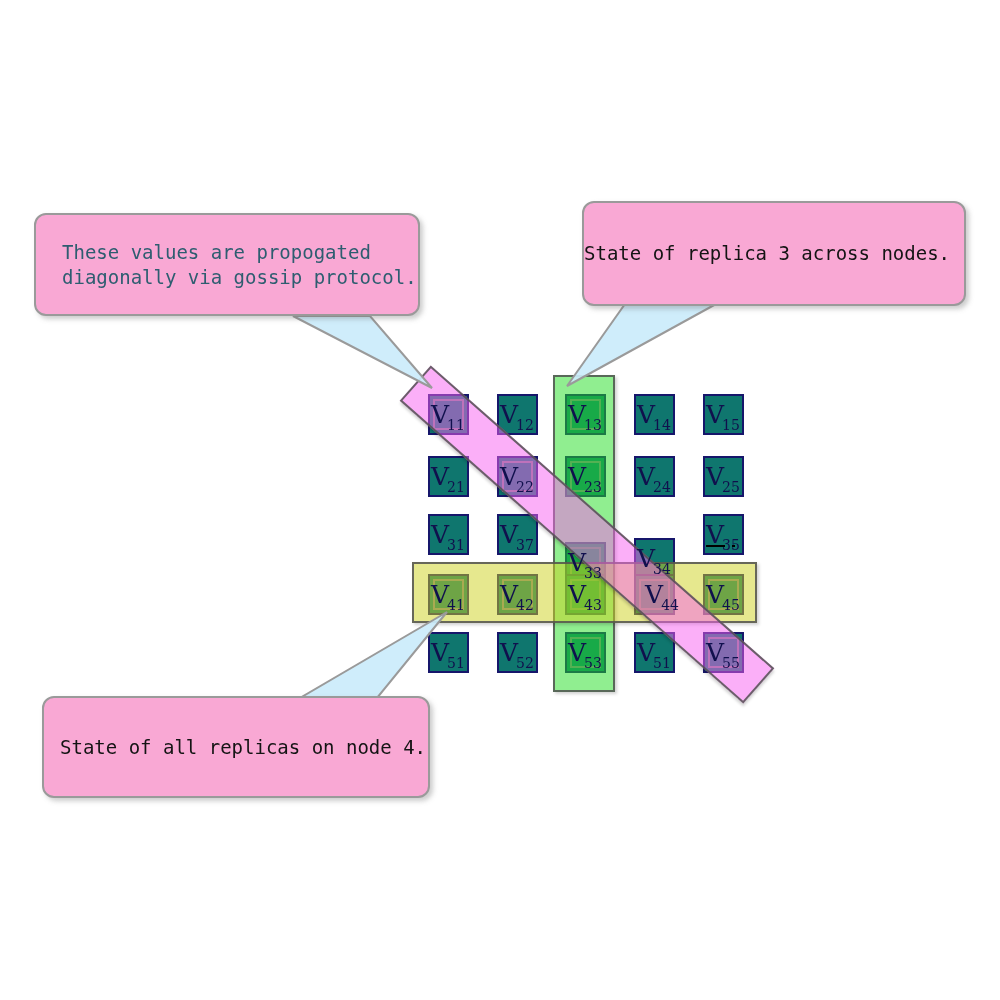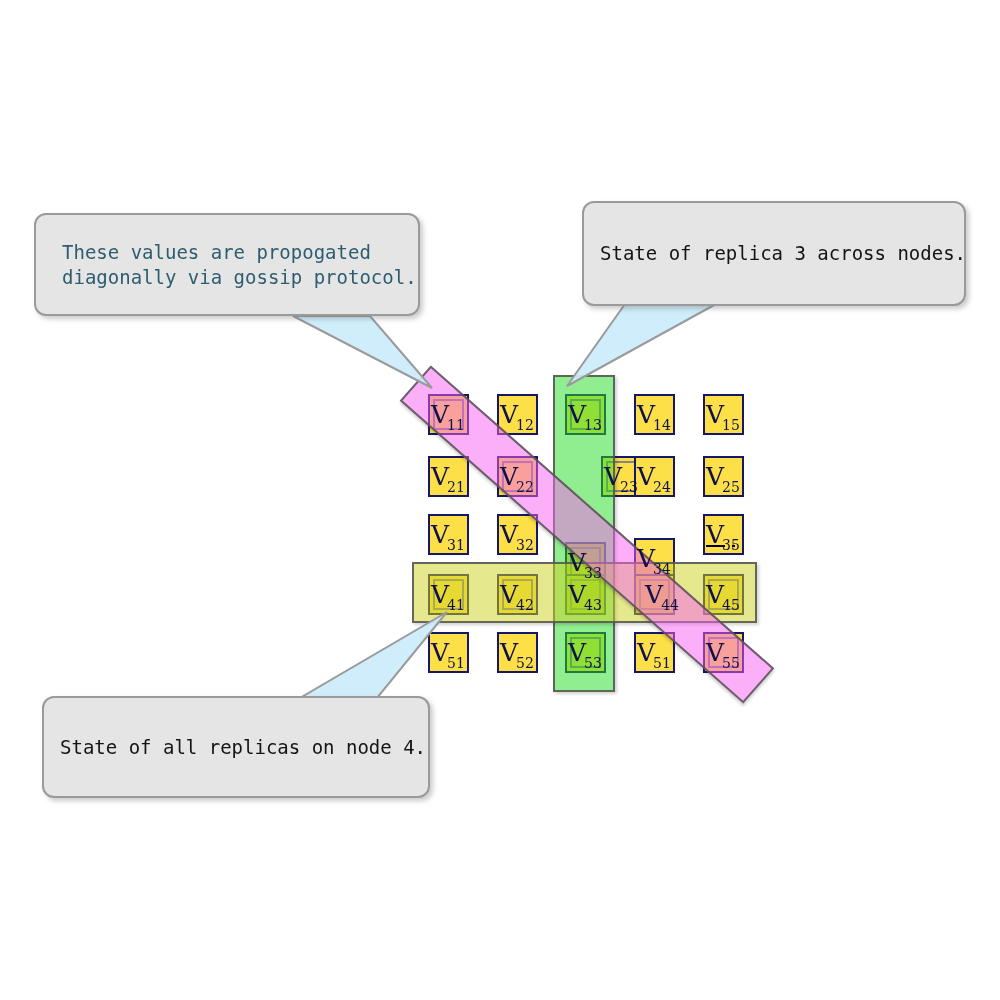--- a/index.html
+++ b/index.html
@@ -3,21 +3,21 @@
 <meta charset="utf-8">
 <style>
   html,body{margin:0;padding:0;background:#ffffff;}
   .canvas{
     position:relative;width:1000px;height:1000px;background:#ffffff;overflow:hidden;
     font-family:"DejaVu Sans Mono", monospace;
   }
   
   .cell{
     position:absolute;width:41px;height:41px;box-sizing:border-box;
-    background:#fde047;border:2px solid #16166b;
+    background:#0f766e;border:2px solid #16166b;
     display:flex;align-items:center;justify-content:center;
   }
   .cell .inner-sq{
     position:absolute;inset:3px;border:2px solid #858585;pointer-events:none;
   }
   .cell .lbl{
     font-family:"DejaVu Serif", serif;color:#10104d;font-size:25px;line-height:1;
     position:relative;z-index:1;
   }
   .cell .sub{
@@ -42,27 +42,27 @@
     left:358px;top:511px;width:458px;height:47px;
     background:rgba(247,95,241,0.5);
     transform:rotate(41.4deg);transform-origin:center center;
   }
   
   .tails{position:absolute;left:0;top:0;width:1000px;height:1000px;pointer-events:none;}
   .tails polygon{fill:#cbecfb;fill-opacity:0.92;stroke:#9a9a9a;stroke-width:2;}
   
   .callout{
     position:absolute;box-sizing:border-box;
-    background:#e5e5e5;border:2px solid #9a9a9a;border-radius:12px;
+    background:#f9a8d4;border:2px solid #9a9a9a;border-radius:12px;
     box-shadow:3px 3px 5px rgba(110,110,110,0.35);
     display:flex;flex-direction:column;justify-content:center;
     font-size:19px;line-height:25px;white-space:pre;
   }
   .callout-1{left:34px;top:213px;width:386px;height:103px;padding-left:26px;color:#2e5d70;}
-  .callout-2{left:582px;top:201px;width:384px;height:105px;padding-left:16px;color:#141414;}
+  .callout-2{left:582px;top:201px;width:384px;height:105px;color:#141414;}
   .callout-3{left:42px;top:696px;width:388px;height:102px;padding-left:16px;color:#141414;}
 </style>
 </head>
 <body>
 
 <div class="canvas">
 
   <div id="matrix-layer">
       <div class="cell" style="left: 427.5px; top: 393.5px;">
         <div class="inner-sq"></div>
@@ -81,35 +81,35 @@
       <div class="cell" style="left: 702.5px; top: 393.5px;">
         <span class="lbl">V<span class="sub">15</span></span>
       </div>
       <div class="cell" style="left: 427.5px; top: 455.5px;">
         <span class="lbl">V<span class="sub">21</span></span>
       </div>
       <div class="cell" style="left: 496.5px; top: 455.5px; justify-content: center;">
         <div class="inner-sq"></div>
         <span class="lbl">V<span class="sub">22</span></span>
       </div>
-      <div class="cell" style="left: 564.5px; top: 455.5px; margin-left: 36px;">
+      <div class="cell" style="left: 564.5px; top: 455.5px;">
         <div class="inner-sq"></div>
         <span class="lbl">V<span class="sub">23</span></span>
       </div>
       <div class="cell" style="left: 633.5px; top: 455.5px;">
         <span class="lbl">V<span class="sub">24</span></span>
       </div>
       <div class="cell" style="left: 702.5px; top: 455.5px;">
         <span class="lbl">V<span class="sub">25</span></span>
       </div>
       <div class="cell" style="left: 427.5px; top: 513.5px;">
         <span class="lbl">V<span class="sub">31</span></span>
       </div>
       <div class="cell" style="left: 496.5px; top: 513.5px;">
-        <span class="lbl">V<span class="sub">32</span></span>
+        <span class="lbl">V<span class="sub">37</span></span>
       </div>
       <div class="cell" style="left: 564.5px; top: 513.5px; margin-top: 28px;">
         <div class="inner-sq"></div>
         <span class="lbl">V<span class="sub">33</span></span>
       </div>
       <div class="cell" style="left: 633.5px; top: 538px;">
         <span class="lbl">V<span class="sub">34</span></span>
       </div>
       <div class="cell" style="left: 702.5px; top: 513.5px; text-decoration: underline;">
         <span class="lbl">V<span class="sub">35</span></span>

